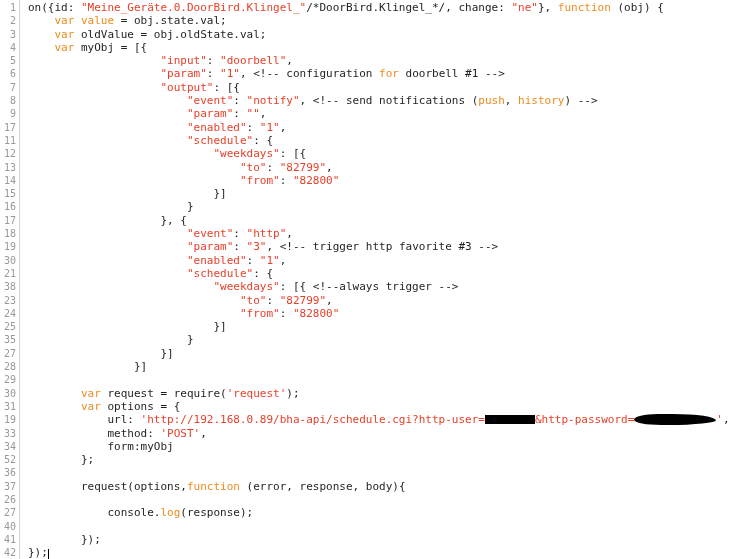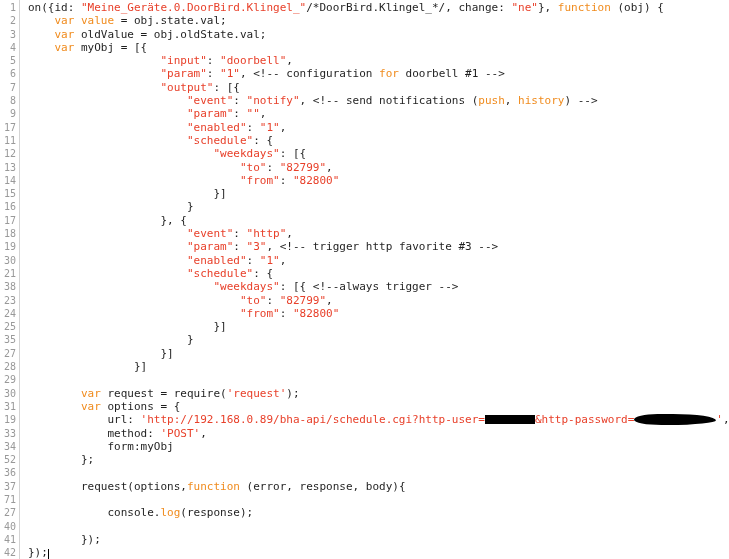--- a/index.html
+++ b/index.html
@@ -119,20 +119,20 @@
       <div>28</div>
       <div>29</div>
       <div>30</div>
       <div>31</div>
       <div>19</div>
       <div>33</div>
       <div>34</div>
       <div>52</div>
       <div>36</div>
       <div>37</div>
-      <div>71</div>
+      <div>26</div>
       <div>27</div>
       <div>40</div>
       <div>41</div>
       <div>42</div>
     </div>
   <div id="code"><div class="line"><span class="tok-plain">on({id: </span><span class="tok-str">"Meine_Geräte.0.DoorBird.Klingel_"</span><span class="tok-plain">/*DoorBird.Klingel_*/, change: </span><span class="tok-str">"ne"</span><span class="tok-plain">}, </span><span class="tok-kw">function</span><span class="tok-plain"> (obj) {</span></div><div class="line"><span class="tok-plain">    </span><span class="tok-kw">var value</span><span class="tok-plain"> = obj.state.val;</span></div><div class="line"><span class="tok-plain">    </span><span class="tok-kw">var</span><span class="tok-plain"> oldValue = obj.oldState.val;</span></div><div class="line"><span class="tok-plain">    </span><span class="tok-kw">var</span><span class="tok-plain"> myObj = [{</span></div><div class="line"><span class="tok-plain">                    </span><span class="tok-str">"input"</span><span class="tok-plain">: </span><span class="tok-str">"doorbell"</span><span class="tok-plain">,</span></div><div class="line"><span class="tok-plain">                    </span><span class="tok-str">"param"</span><span class="tok-plain">: </span><span class="tok-str">"1"</span><span class="tok-plain">, &lt;!-- configuration </span><span class="tok-kw">for</span><span class="tok-plain"> doorbell #1 --&gt;</span></div><div class="line"><span class="tok-plain">                    </span><span class="tok-str">"output"</span><span class="tok-plain">: [{</span></div><div class="line"><span class="tok-plain">                        </span><span class="tok-str">"event"</span><span class="tok-plain">: </span><span class="tok-str">"notify"</span><span class="tok-plain">, &lt;!-- send notifications (</span><span class="tok-kw">push</span><span class="tok-plain">, </span><span class="tok-kw">history</span><span class="tok-plain">) --&gt;</span></div><div class="line"><span class="tok-plain">                        </span><span class="tok-str">"param"</span><span class="tok-plain">: </span><span class="tok-str">""</span><span class="tok-plain">,</span></div><div class="line"><span class="tok-plain">                        </span><span class="tok-str">"enabled"</span><span class="tok-plain">: </span><span class="tok-str">"1"</span><span class="tok-plain">,</span></div><div class="line"><span class="tok-plain">                        </span><span class="tok-str">"schedule"</span><span class="tok-plain">: {</span></div><div class="line"><span class="tok-plain">                            </span><span class="tok-str">"weekdays"</span><span class="tok-plain">: [{</span></div><div class="line"><span class="tok-plain">                                </span><span class="tok-str">"to"</span><span class="tok-plain">: </span><span class="tok-str">"82799"</span><span class="tok-plain">,</span></div><div class="line"><span class="tok-plain">                                </span><span class="tok-str">"from"</span><span class="tok-plain">: </span><span class="tok-str">"82800"</span></div><div class="line"><span class="tok-plain">                            }]</span></div><div class="line"><span class="tok-plain">                        }</span></div><div class="line"><span class="tok-plain">                    }, {</span></div><div class="line"><span class="tok-plain">                        </span><span class="tok-str">"event"</span><span class="tok-plain">: </span><span class="tok-str">"http"</span><span class="tok-plain">,</span></div><div class="line"><span class="tok-plain">                        </span><span class="tok-str">"param"</span><span class="tok-plain">: </span><span class="tok-str">"3"</span><span class="tok-plain">, &lt;!-- trigger http favorite #3 --&gt;</span></div><div class="line"><span class="tok-plain">                        </span><span class="tok-str">"enabled"</span><span class="tok-plain">: </span><span class="tok-str">"1"</span><span class="tok-plain">,</span></div><div class="line"><span class="tok-plain">                        </span><span class="tok-str">"schedule"</span><span class="tok-plain">: {</span></div><div class="line"><span class="tok-plain">                            </span><span class="tok-str">"weekdays"</span><span class="tok-plain">: [{ &lt;!--always trigger --&gt;</span></div><div class="line"><span class="tok-plain">                                </span><span class="tok-str">"to"</span><span class="tok-plain">: </span><span class="tok-str">"82799"</span><span class="tok-plain">,</span></div><div class="line"><span class="tok-plain">                                </span><span class="tok-str">"from"</span><span class="tok-plain">: </span><span class="tok-str">"82800"</span></div><div class="line"><span class="tok-plain">                            }]</span></div><div class="line"><span class="tok-plain">                        }</span></div><div class="line"><span class="tok-plain">                    }]</span></div><div class="line"><span class="tok-plain">                }]</span></div><div class="line"><span class="tok-plain"></span></div><div class="line"><span class="tok-plain">        </span><span class="tok-kw">var</span><span class="tok-plain"> request = require(</span><span class="tok-str">'request'</span><span class="tok-plain">);</span></div><div class="line"><span class="tok-plain">        </span><span class="tok-kw">var</span><span class="tok-plain"> options = {</span></div><div class="line"><span class="tok-plain">            url: </span><span class="tok-str">'http://192.168.0.89/bha-api/schedule.cgi?http-user=</span><span class="redact redact-a"></span><span class="tok-str">&amp;http-password=</span><span class="redact redact-b"></span><span class="tok-str">'</span><span class="tok-plain">,</span></div><div class="line"><span class="tok-plain">            method: </span><span class="tok-str">'POST'</span><span class="tok-plain">,</span></div><div class="line"><span class="tok-plain">            form:myObj</span></div><div class="line"><span class="tok-plain">        };</span></div><div class="line"><span class="tok-plain"></span></div><div class="line"><span class="tok-plain">        request(options,</span><span class="tok-kw">function</span><span class="tok-plain"> (error, response, body){</span></div><div class="line"><span class="tok-plain"></span></div><div class="line"><span class="tok-plain">            console.</span><span class="tok-kw">log</span><span class="tok-plain">(response);</span></div><div class="line"><span class="tok-plain"></span></div><div class="line"><span class="tok-plain">        });</span></div><div class="line"><span class="tok-plain">});</span><span class="caret"></span></div></div>
 </div>
 
 </body></html>

